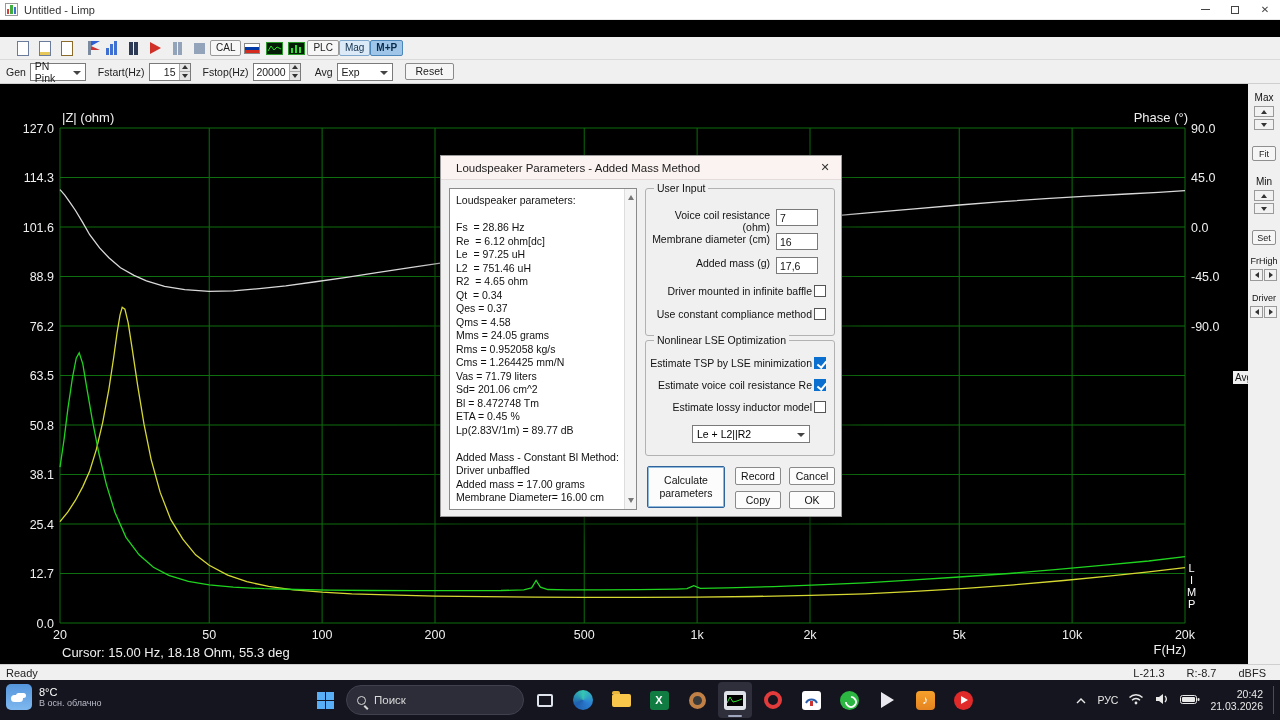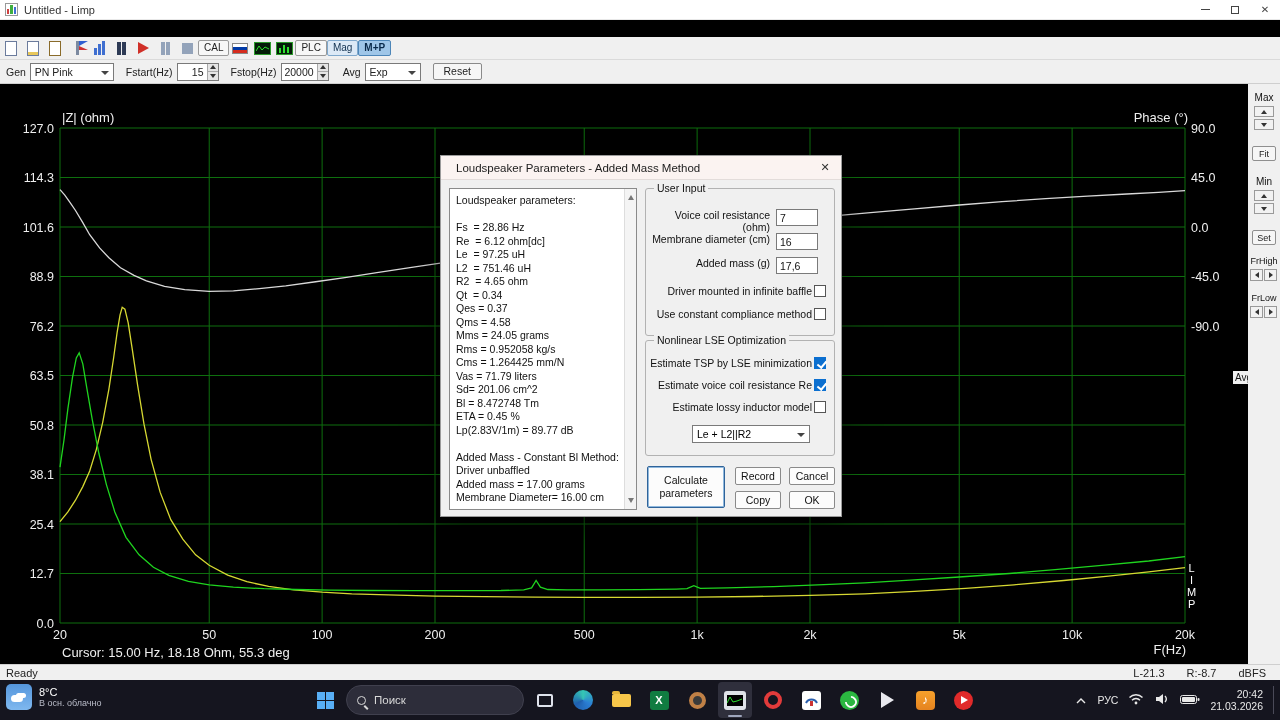--- a/index.html
+++ b/index.html
@@ -16,21 +16,21 @@
 .wcap{width:30px;height:100%;display:flex;align-items:center;justify-content:center;color:#444;font-size:10px}
 .wc-min{width:9px;height:1px;background:#444}
 .wc-max{width:8px;height:8px;border:1px solid #444}
 
 
 .menubar{position:absolute;top:20px;left:0;width:1280px;height:17px;background:#fff;display:flex;align-items:center;border-bottom:1px solid #e4e4e4}
 .menu-item{font-size:11px;color:#222;padding:0 8px}
 .menu-item:first-child{padding-left:6px}
 
 
-.toolbar1{position:absolute;top:37px;left:0;width:1280px;height:23px;background:#f0f0f0;border-bottom:1px solid #dadada;display:flex;align-items:center;padding-left:0;}
+.toolbar1{position:absolute;top:37px;left:0;width:1280px;height:23px;background:#f0f0f0;border-bottom:1px solid #dadada;display:flex;align-items:center;padding-left:12px;}
 .ti{width:22px;height:20px;display:flex;align-items:center;justify-content:center}
 .doc{width:12px;height:15px;background:#fff;border:1px solid #6b7b9c;position:relative}
 .doc.open::after{content:"";position:absolute;left:0;bottom:0;width:100%;height:3px;background:#e8c75a}
 .pennant{position:relative;width:3px;height:14px;background:#7c8aa0}
 .pennant::after{content:"";position:absolute;left:3px;top:0;width:0;height:0;border-top:5px solid #2f5fd0;border-bottom:4px solid #c33;border-right:9px solid transparent}
 .bars{display:flex;align-items:flex-end;gap:1px}
 .bars.blue i{width:3px;background:#3f6fd0}
 .bars.dark i{width:4px;height:13px;background:#2d3a55}
 .bars.gray i{width:4px;height:13px;background:#93a3ba}
 .tri-red{width:0;height:0;border-left:11px solid #d03028;border-top:6px solid transparent;border-bottom:6px solid transparent}
@@ -237,21 +237,21 @@
           </svg>
         </span>
       </span>
     <span class="tbtn">PLC</span>
     <span class="tbtn mag">Mag</span>
     <span class="tbtn mp">M+P</span>
   </div>
 
   <div class="toolbar2">
     <span class="lbl">Gen</span>
-    <span class="sel" style="width:84px">
+    <span class="sel" style="width:56px">
         <span>PN Pink</span>
       </span>
     <span class="lbl" style="margin-left:12px">Fstart(Hz)</span>
     <span class="spin" style="width:42px">
       <span class="val">15</span>
       <span class="sbtns">
           <span class="sb">
             <i class="t-up"></i>
           </span>
           <span class="sb">
@@ -359,21 +359,21 @@
           <i class="t-dn"></i>
         </div>
       <div class="rs-btn" style="top:146px">Set</div>
       <div class="rs-label" style="top:172px;font-size:9px">FrHigh</div>
       <div class="rs-lr" style="top:185px;left:2px">
           <i class="t-l"></i>
         </div>
       <div class="rs-lr" style="top:185px;left:16px">
           <i class="t-r"></i>
         </div>
-      <div class="rs-label" style="top:209px;font-size:9px">FrLow</div>
+      <div class="rs-label" style="top:209px;font-size:9px">Driver</div>
       <div class="rs-lr" style="top:222px;left:2px">
           <i class="t-l"></i>
         </div>
       <div class="rs-lr" style="top:222px;left:16px">
           <i class="t-r"></i>
         </div>
     </div>
   </div>
 
   <div class="statusbar">

